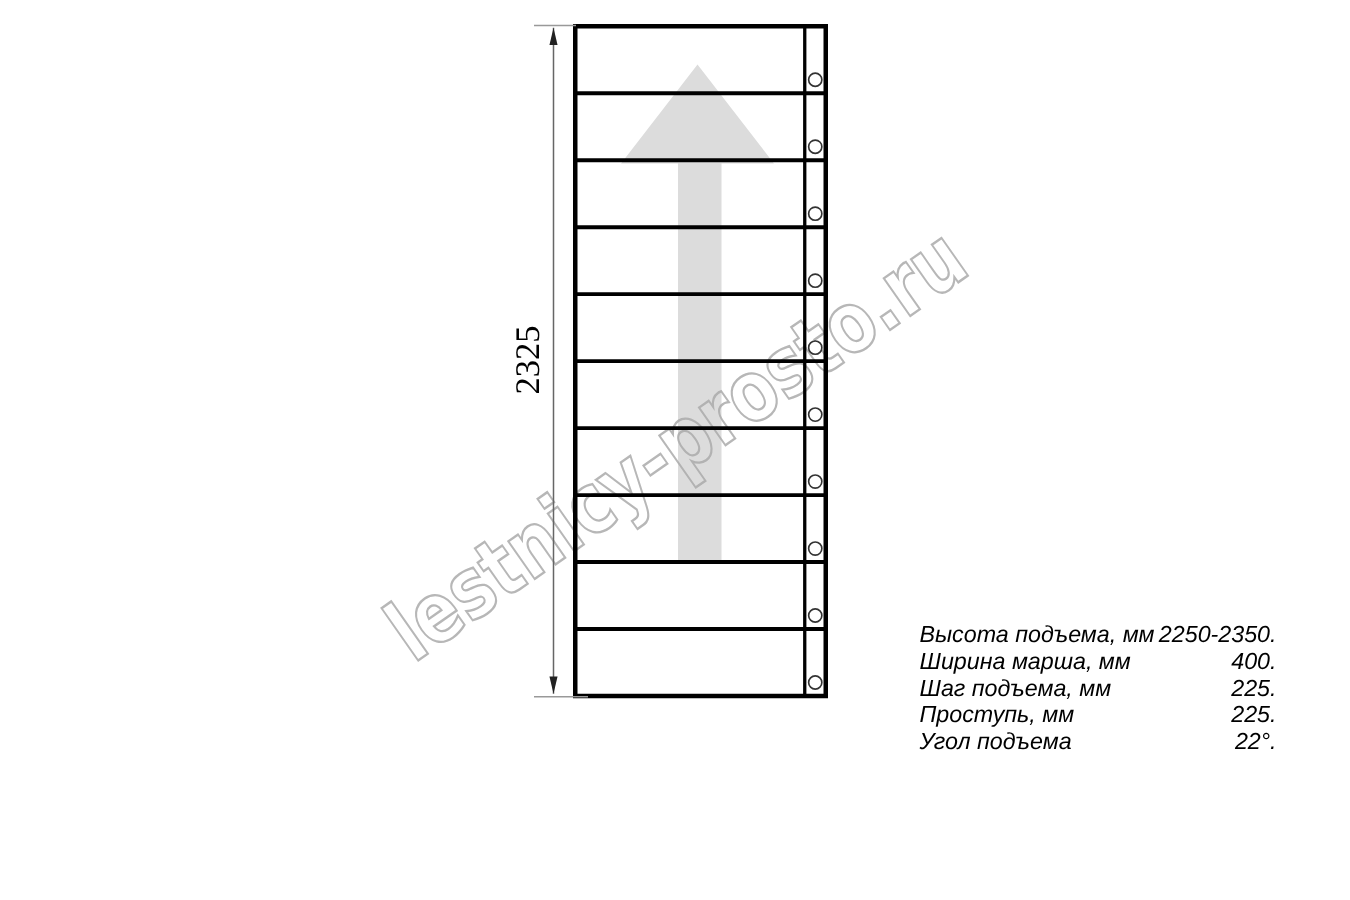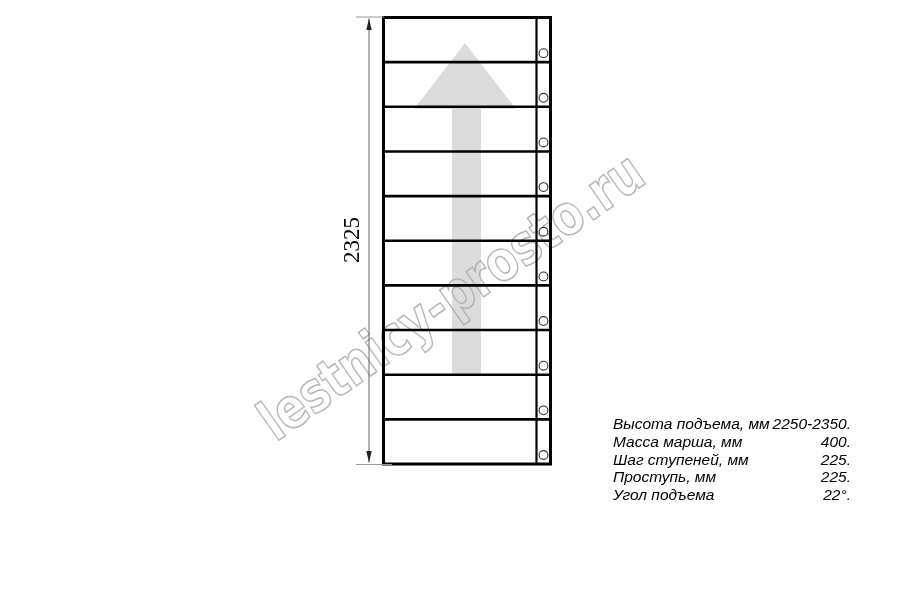--- a/index.html
+++ b/index.html
@@ -85,25 +85,25 @@
       <text transform="translate(359,240) rotate(-90)" text-anchor="middle" font-family="Liberation Serif, serif" font-size="23" fill="#000000">2325</text>
     </g>
   </svg>
 
   <div class="specs" id="specs-table">
       <div class="spec-row">
         <span class="spec-label">Высота подъема, мм</span>
         <span class="spec-value">2250-2350.</span>
       </div>
       <div class="spec-row">
-        <span class="spec-label">Масса марша, мм</span>
+        <span class="spec-label">Ширина марша, мм</span>
         <span class="spec-value">400.</span>
       </div>
       <div class="spec-row">
-        <span class="spec-label">Шаг ступеней, мм</span>
+        <span class="spec-label">Шаг подъема, мм</span>
         <span class="spec-value">225.</span>
       </div>
       <div class="spec-row">
         <span class="spec-label">Проступь, мм</span>
         <span class="spec-value">225.</span>
       </div>
       <div class="spec-row">
         <span class="spec-label">Угол подъема</span>
         <span class="spec-value">22°.</span>
       </div>

